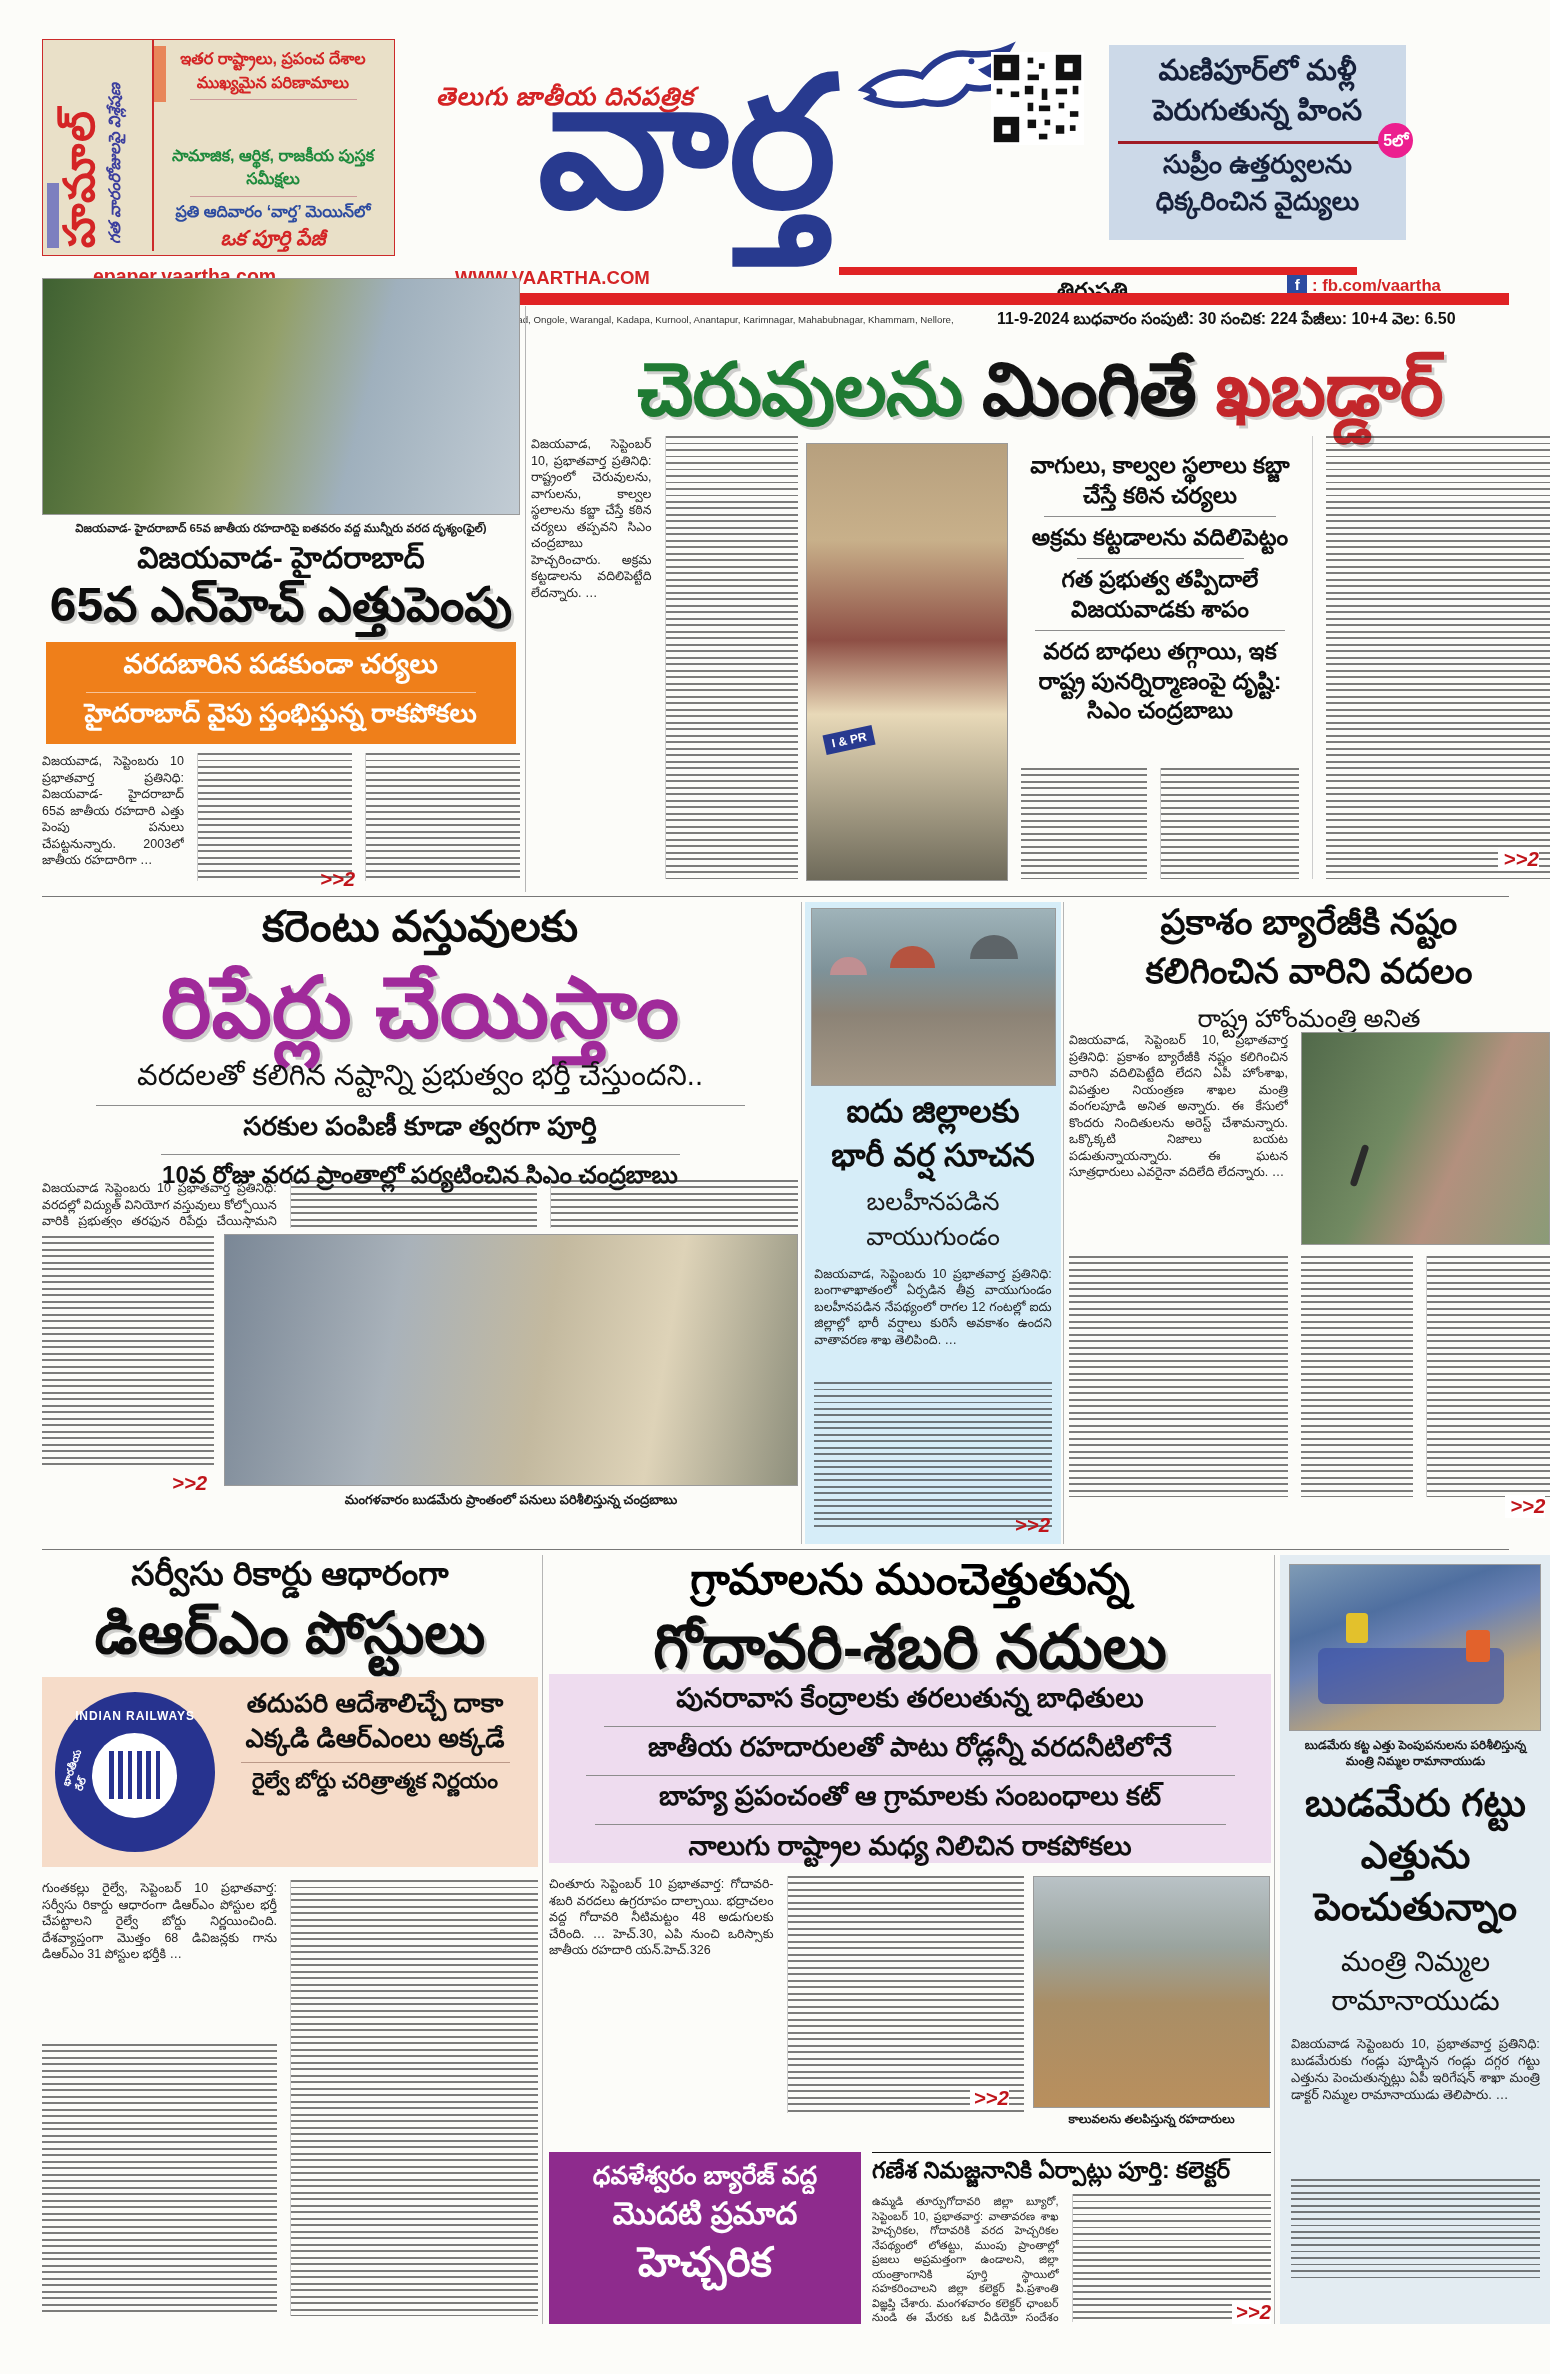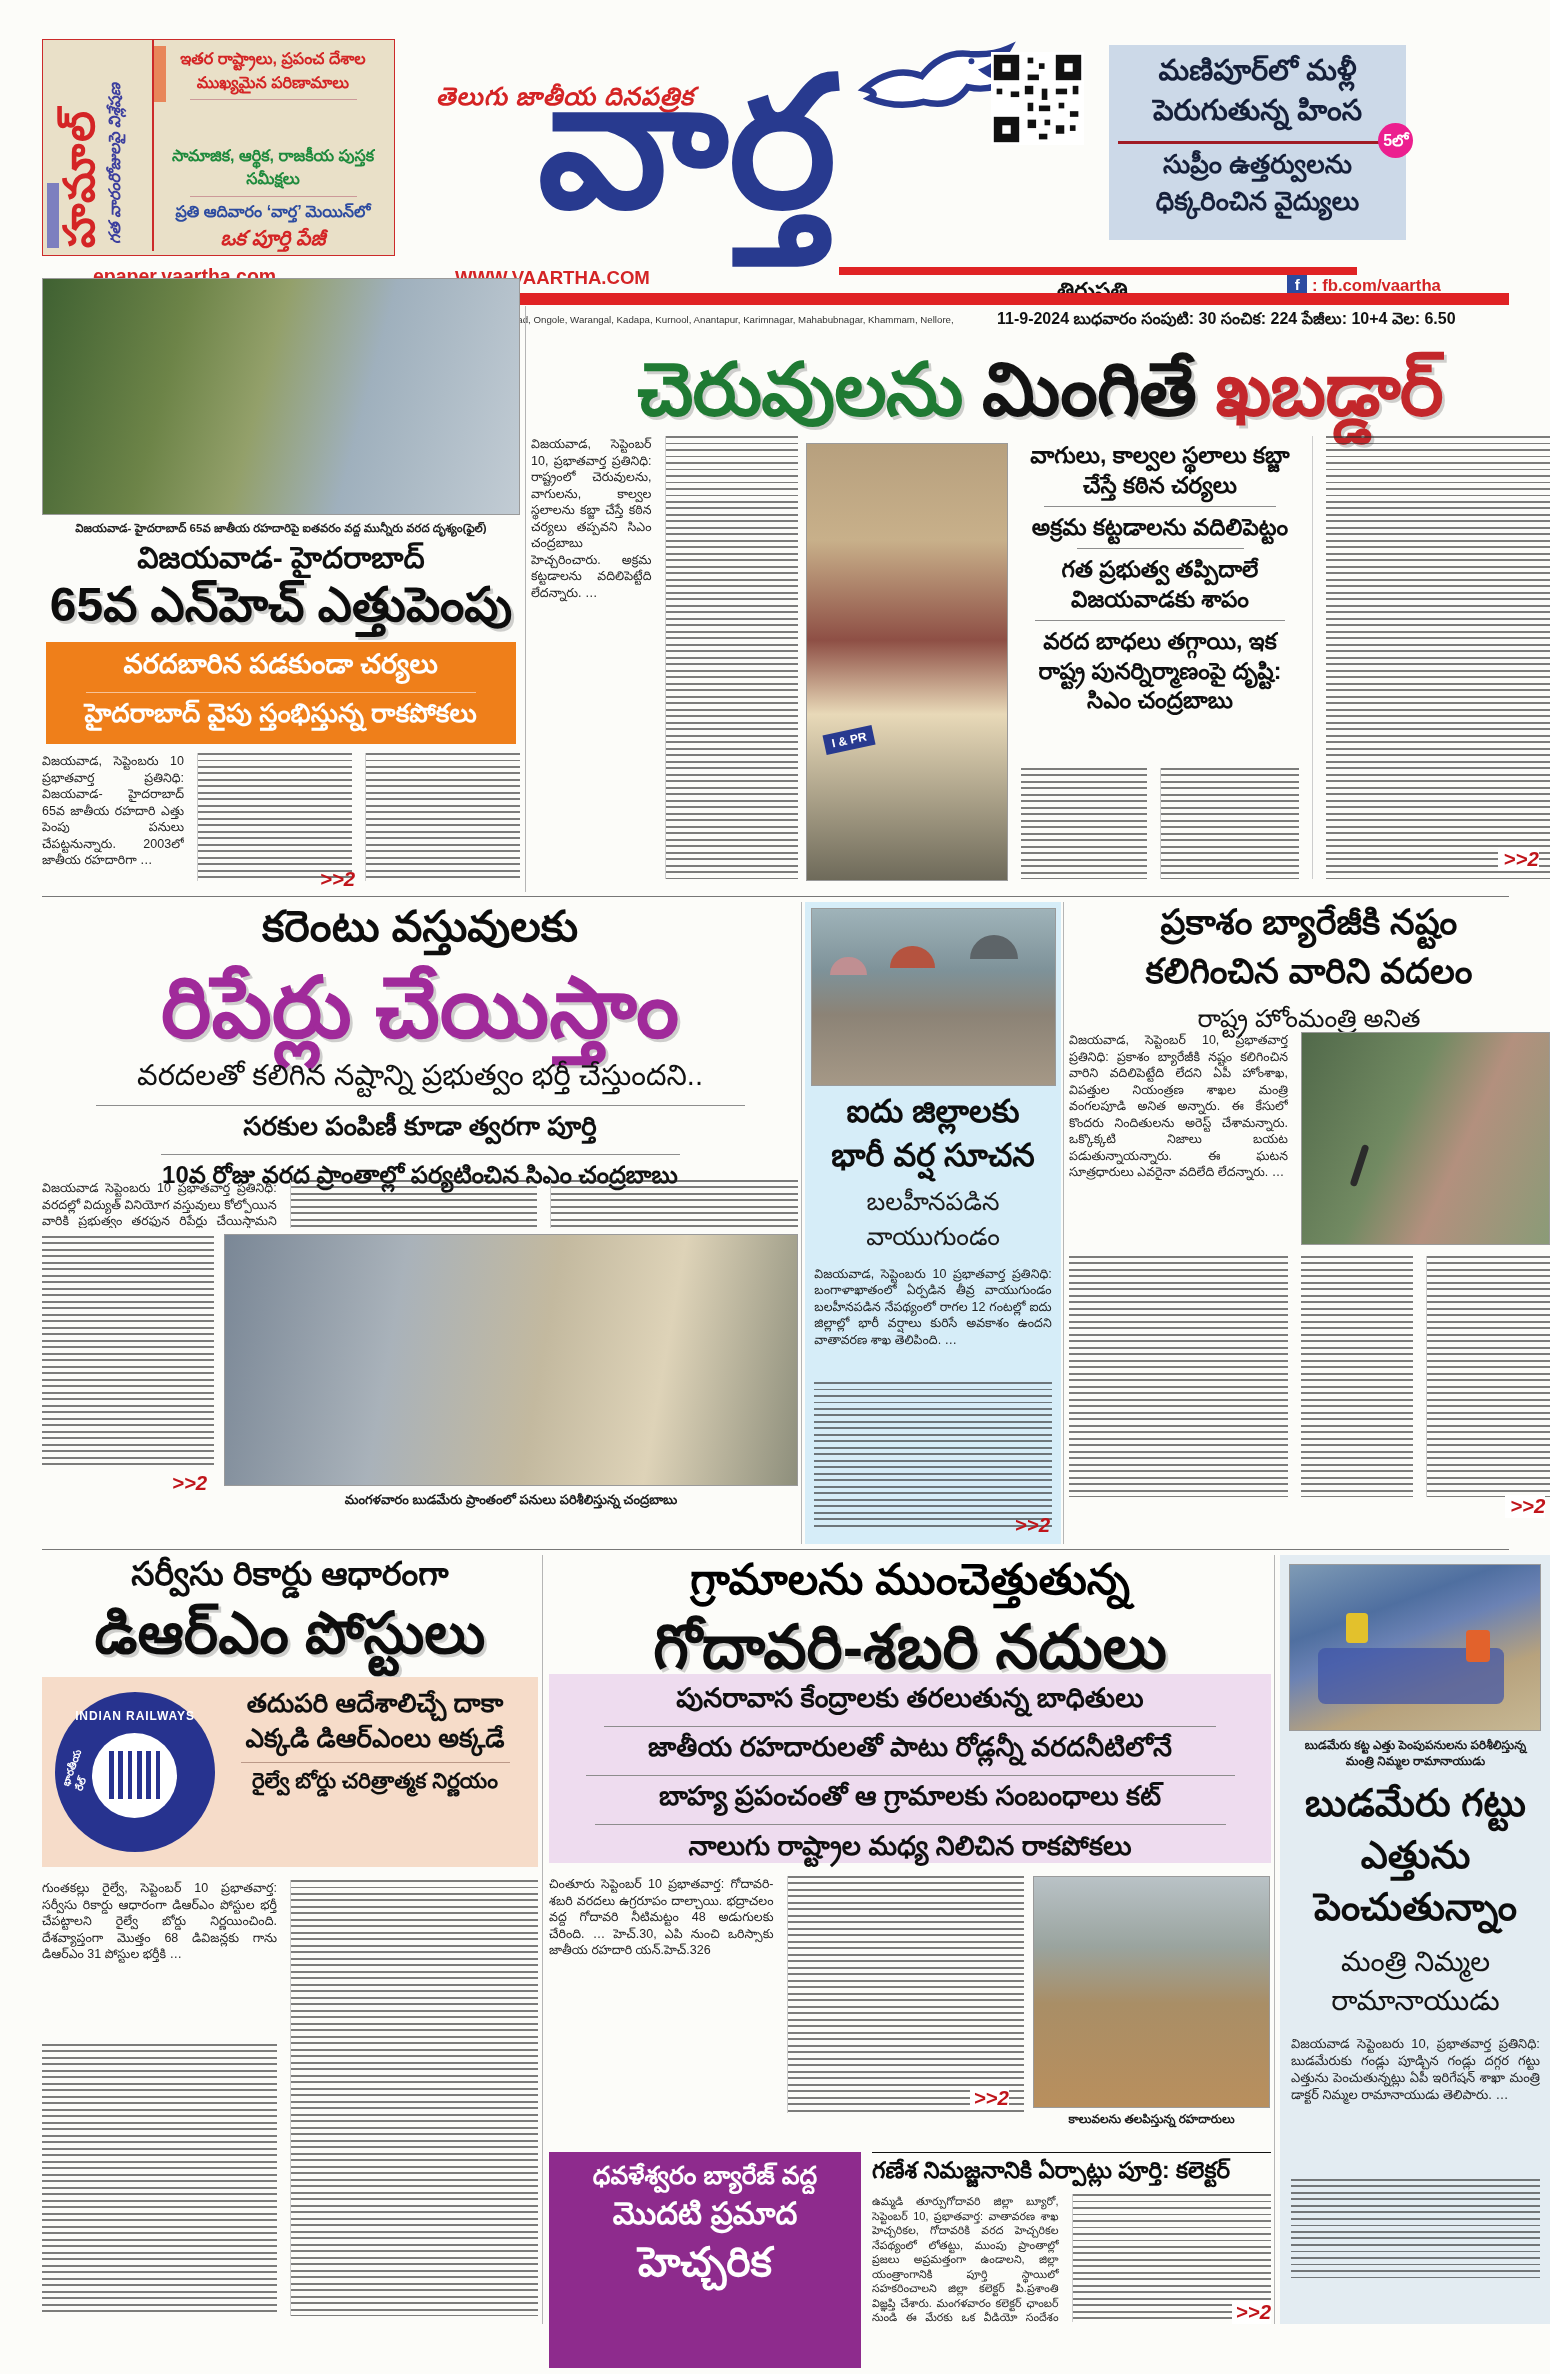--- a/index.html
+++ b/index.html
@@ -128,21 +128,21 @@
 
   <div class="abs cols" style="left:0;top:104px;width:267px;height:443px;">
     <div class="frag" style="overflow:hidden;">విజయవాడ, సెప్టెంబర్ 10, ప్రభాతవార్త ప్రతినిధి: రాష్ట్రంలో చెరువులను, వాగులను, కాల్వల స్థలాలను కబ్జా చేస్తే కఠిన చర్యలు తప్పవని సిఎం చంద్రబాబు హెచ్చరించారు. అక్రమ కట్టడాలను వదిలిపెట్టేది లేదన్నారు. …</div>
     <div class="greek"></div>
   </div>
 
   <div class="ph" style="left:275px;top:111px;width:202px;height:438px;background:linear-gradient(180deg,#b7a07e 0%,#c8b08a 22%,#8e4f45 45%,#e8d9b8 62%,#6e6a5a 100%);">
     <div class="abs b" style="left:16.7px;bottom:130px;background:#283a8f;color:#fff;font-size:12px;padding:2.8px 7.4px;transform:rotate(-12deg);">I &amp; PR</div>
   </div>
 
-  <div class="abs c" style="left:490px;top:109px;width:278px;">
+  <div class="abs c" style="left:490px;top:119px;width:278px;">
     <div class="b" style="font-size:23px;line-height:1.3;color:#101010;">వాగులు, కాల్వల స్థలాలు కబ్జా చేస్తే కఠిన చర్యలు</div>
     <div class="deckrule" style="width:232px;"></div>
     <div class="b" style="font-size:23px;line-height:1.3;color:#101010;">అక్రమ కట్టడాలను వదిలిపెట్టం</div>
     <div class="deckrule" style="width:167px;"></div>
     <div class="b" style="font-size:23px;line-height:1.3;color:#101010;">గత ప్రభుత్వ తప్పిదాలే విజయవాడకు శాపం</div>
     <div class="deckrule" style="width:250px;"></div>
     <div class="b" style="font-size:23px;line-height:1.3;color:#101010;">వరద బాధలు తగ్గాయి, ఇక రాష్ట్ర పునర్నిర్మాణంపై దృష్టి: సిఎం చంద్రబాబు</div>
   </div>
   <div class="abs cols" style="left:490px;top:436px;width:278px;height:111px;">
     <div class="greek"></div>
@@ -249,21 +249,21 @@
     <div class="b" style="font-size:27px;color:#101010;">నాలుగు రాష్ట్రాల మధ్య నిలిచిన రాకపోకలు</div>
   </div>
   <div class="abs cols" style="left:0;top:321px;width:475px;height:237px;">
     <div class="frag" style="overflow:hidden;">చింతూరు సెప్టెంబర్ 10 ప్రభాతవార్త: గోదావరి- శబరి వరదలు ఉగ్రరూపం దాల్చాయి. భద్రాచలం వద్ద గోదావరి నీటిమట్టం 48 అడుగులకు చేరింది. … హెచ్.30, ఎపి నుంచి ఒరిస్సాకు జాతీయ రహదారి యన్.హెచ్.326</div>
     <div class="greek"></div>
   </div>
   <div class="abs cont" style="left:421px;top:532px;background:#fff;padding-left:3.7px;">&gt;&gt;2</div>
   <div class="ph" style="left:484px;top:321px;width:237px;height:232px;background:linear-gradient(180deg,#b9c2c6 0%,#9aa49f 30%,#a98e66 55%,#b98f5d 100%);"></div>
   <div class="abs c" style="left:484px;top:557px;width:237px;font-size:12px;font-weight:bold;">కాలువలను తలపిస్తున్న రహదారులు</div>
 
-  <div class="abs c" style="left:0;top:597px;width:312px;height:216px;background:#8e2b8d;">
+  <div class="abs c" style="left:0;top:597px;width:312px;height:172px;background:#8e2b8d;">
     <div class="b" style="color:#fff;font-size:25px;margin-top:9.3px;">ధవళేశ్వరం బ్యారేజ్ వద్ద</div>
     <div class="b" style="color:#fff;font-size:31px;">మొదటి ప్రమాద</div>
     <div class="b" style="color:#fff;font-size:41px;">హెచ్చరిక</div>
   </div>
 
   <div class="abs" style="left:323px;top:597px;width:399px;height:172px;">
     <div class="b" style="font-size:23px;border-top:1.9px solid #111;padding-top:3.7px;color:#0d0d0d;">గణేశ నిమజ్జనానికి ఏర్పాట్లు పూర్తి: కలెక్టర్</div>
     <div class="cols" style="height:128px;margin-top:5.6px;">
       <div class="frag" style="font-size:11px;overflow:hidden;">ఉమ్మడి తూర్పుగోదావరి జిల్లా బ్యూరో, సెప్టెంబర్ 10, ప్రభాతవార్త: వాతావరణ శాఖ హెచ్చరికల, గోదావరికి వరద హెచ్చరికల నేపథ్యంలో లోతట్టు, ముంపు ప్రాంతాల్లో ప్రజలు అప్రమత్తంగా ఉండాలని, జిల్లా యంత్రాంగానికి పూర్తి స్థాయిలో సహకరించాలని జిల్లా కలెక్టర్ పి.ప్రశాంతి విజ్ఞప్తి చేశారు. మంగళవారం కలెక్టర్ ఛాంబర్ నుండి ఈ మేరకు ఒక వీడియో సందేశం ఇవ్వడం జరిగింది. రెవెన్యూ, పోలీసు యంత్రాంగం అప్రమత్తమై పునరావాస కేంద్రాలకు తరలింపు, వరద నీరు చేరే మార్గాలలో హెచ్చరికలు జారీ చేసి ప్రజలను అప్రమత్తం చెయ్యడం</div>
       <div class="greek"></div>

